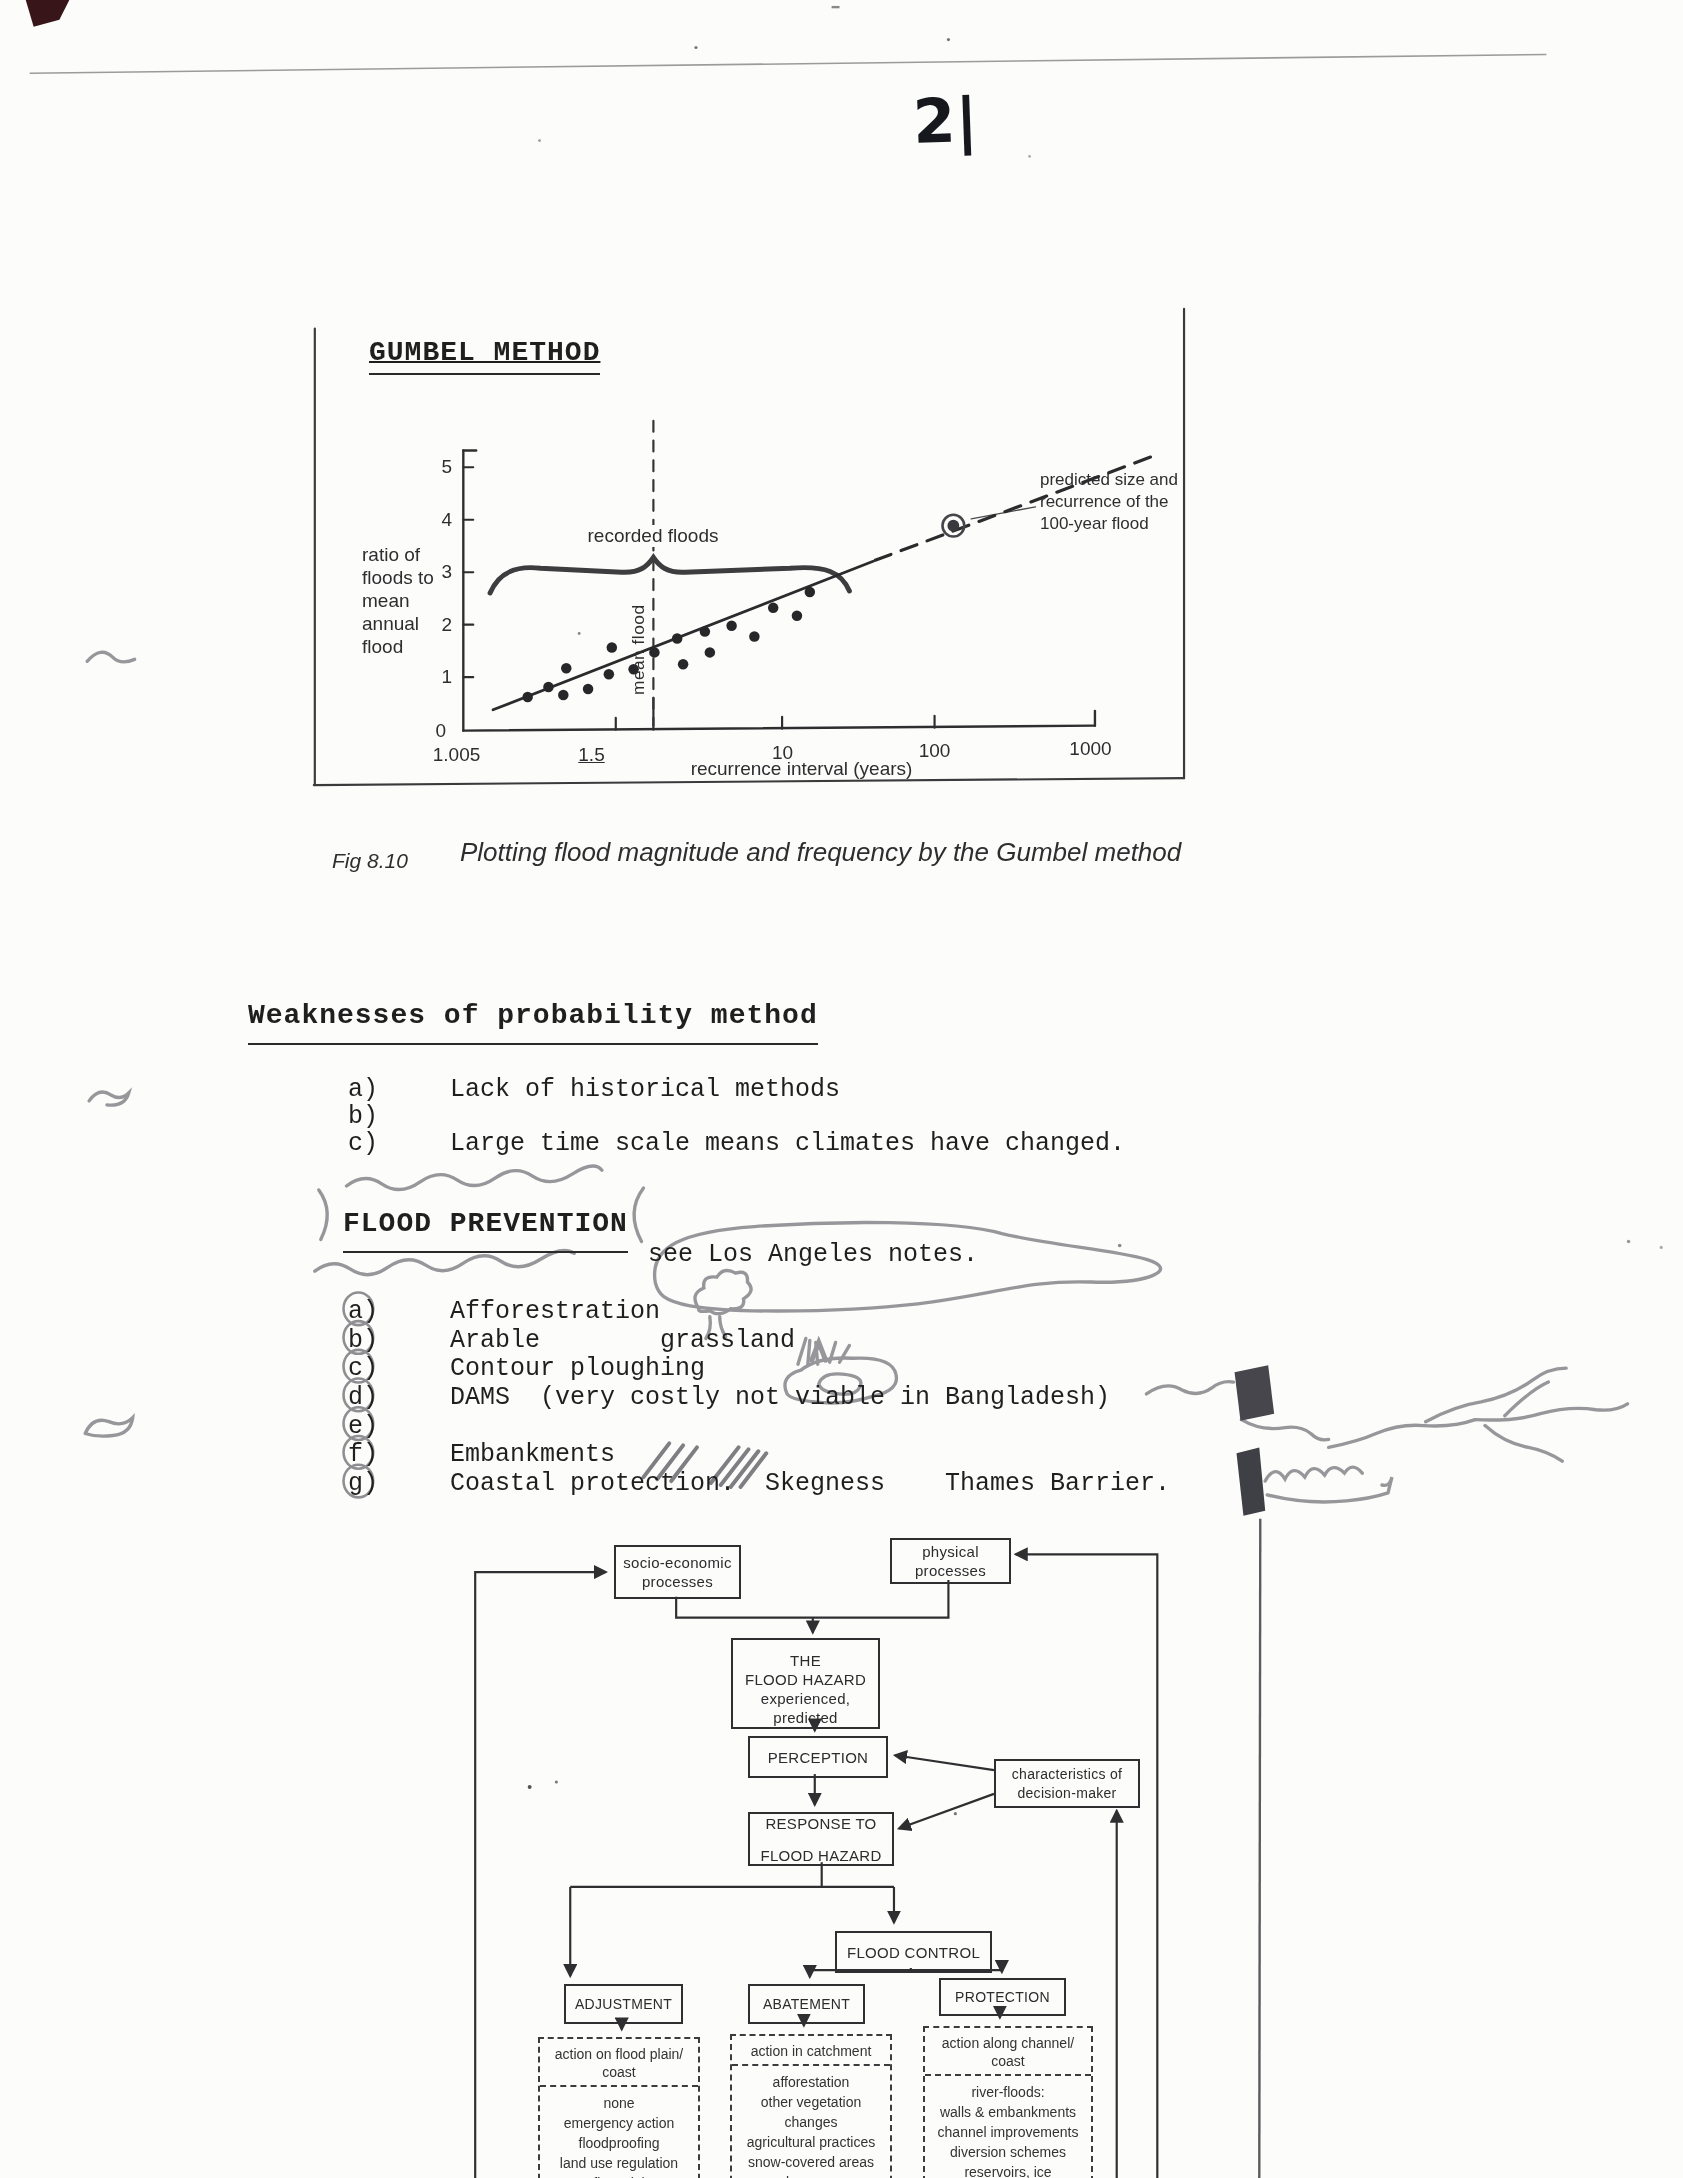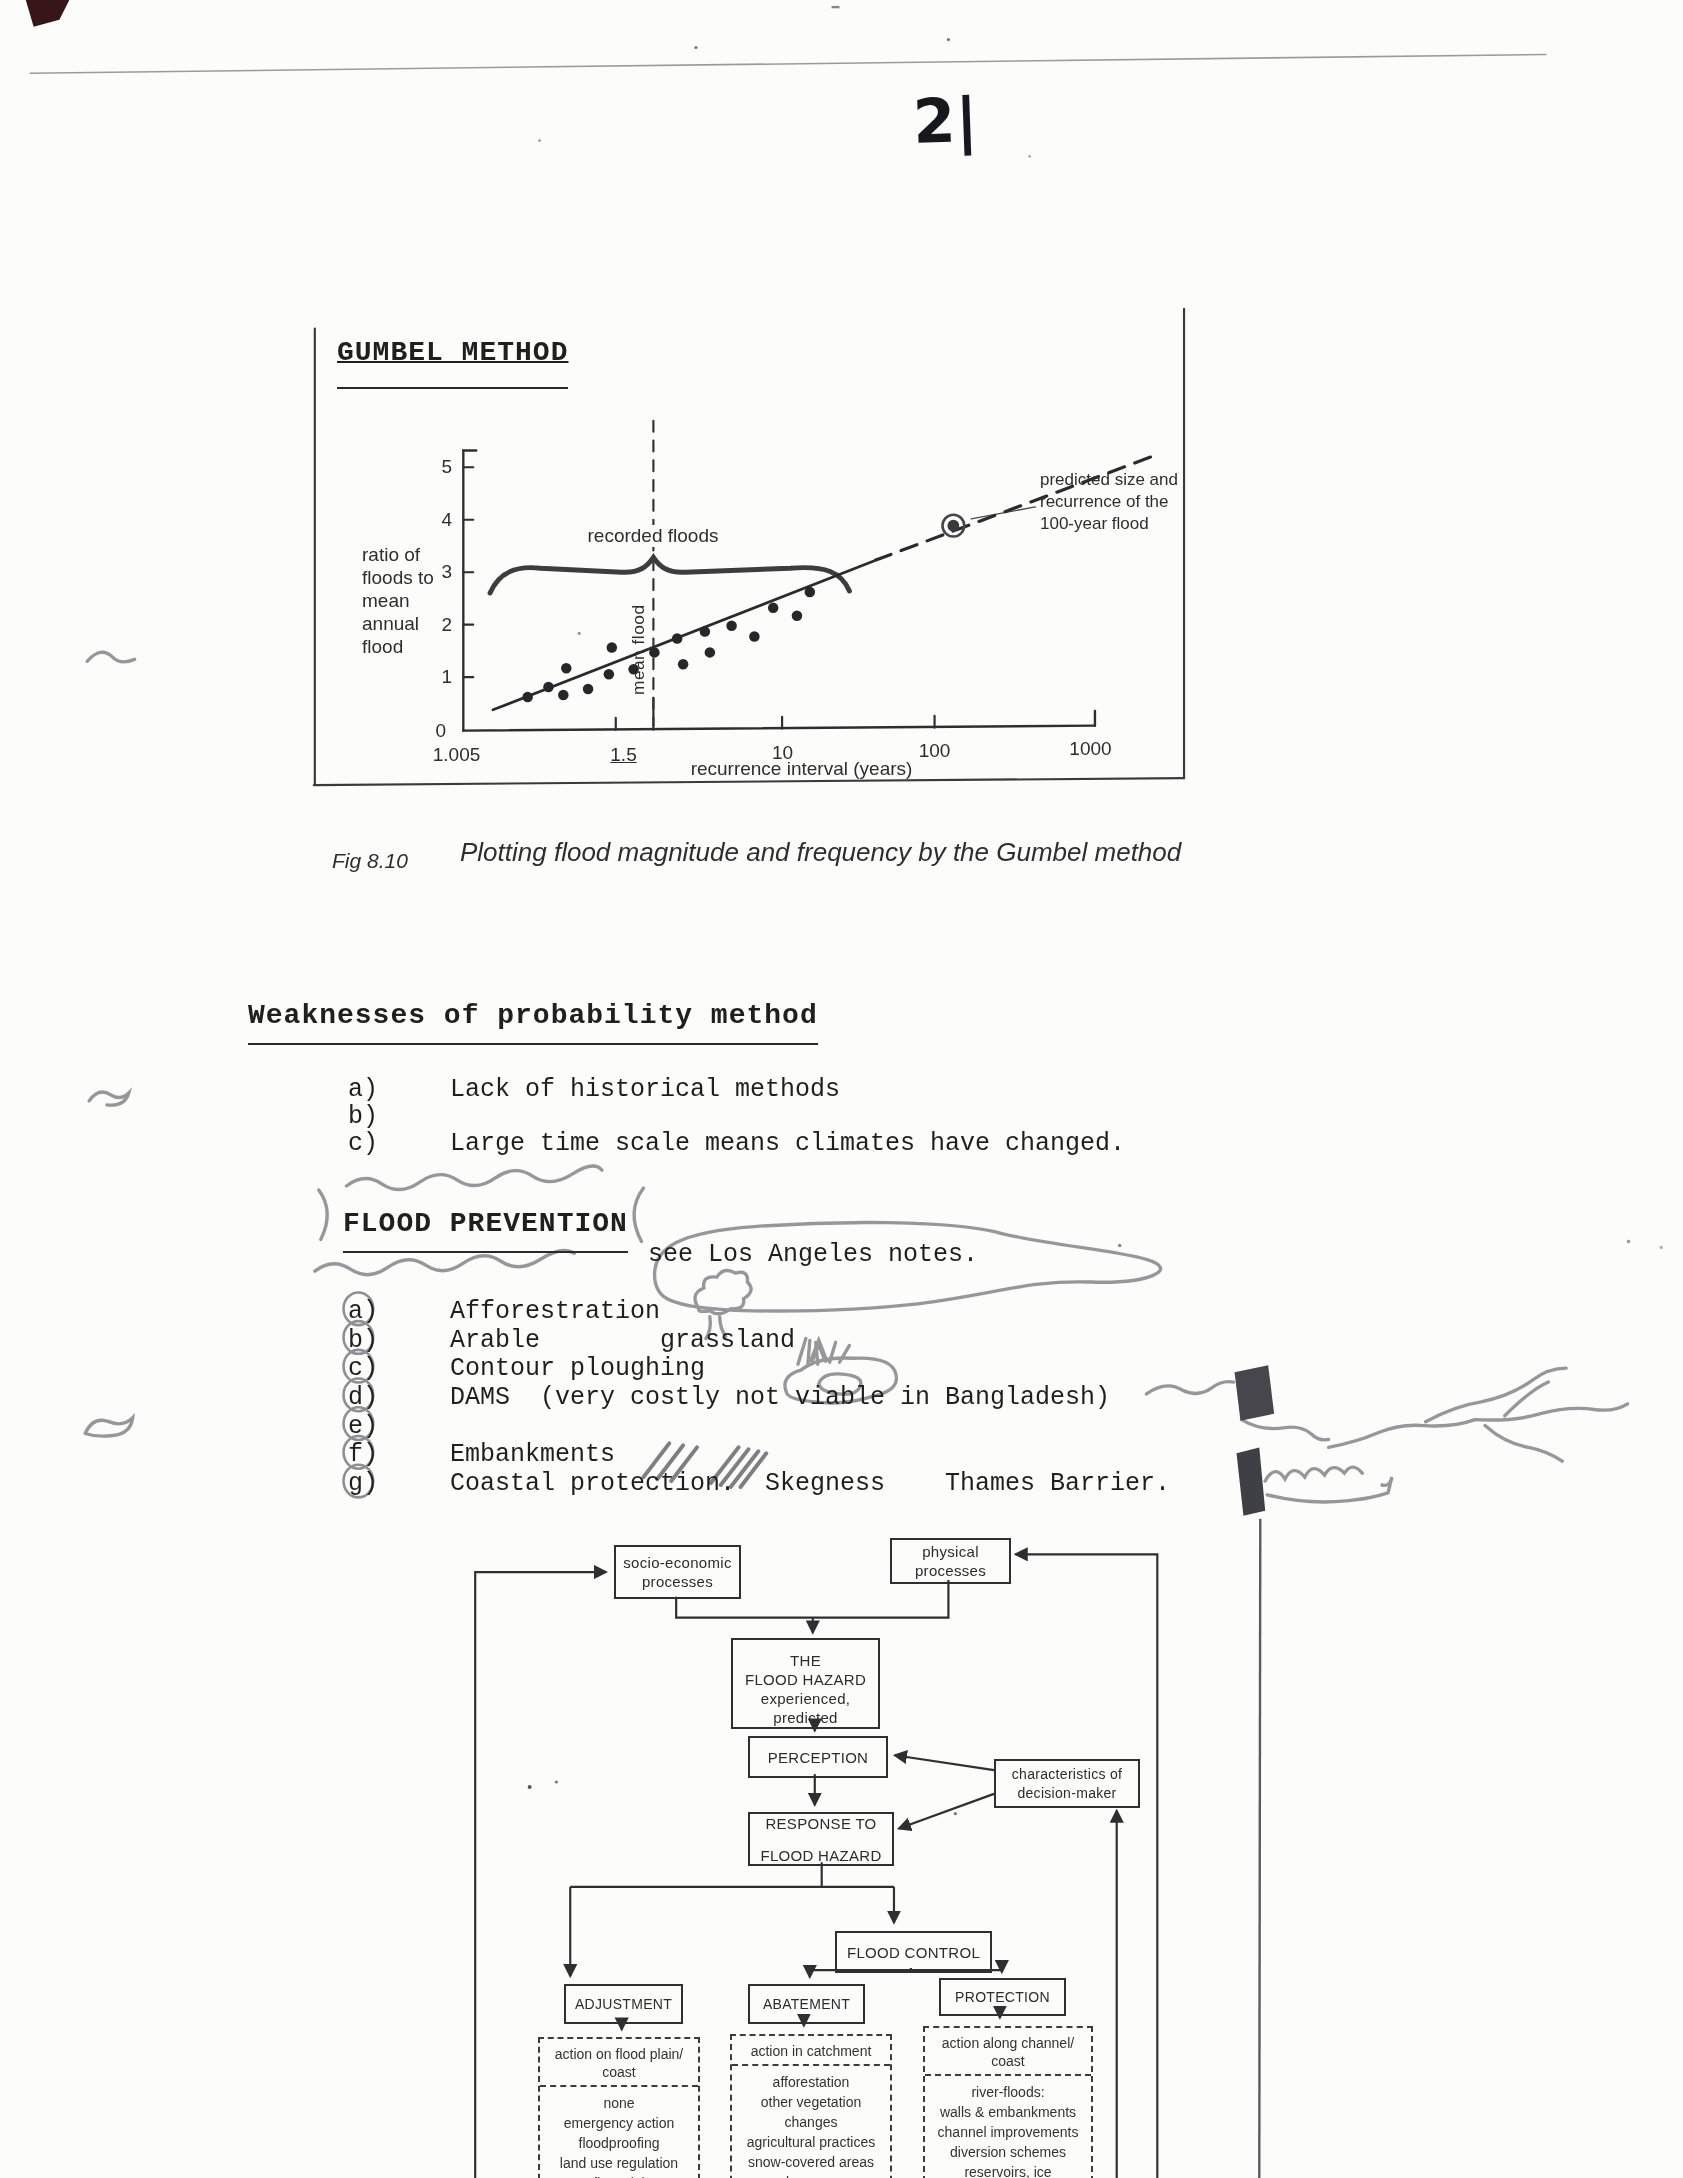--- a/index.html
+++ b/index.html
@@ -4,21 +4,21 @@
 <style>
   html,body{margin:0;padding:0;background:#e8e8e6;}
   .page{position:relative;width:1683px;height:2178px;background:#fcfcfa;overflow:hidden;
         font-family:"Liberation Sans",sans-serif;color:#2b2b2d;}
   .abs{position:absolute;}
   .tw{font-family:"Liberation Mono",monospace;color:#1f1f20;white-space:pre;}
   .tw-h{font-weight:bold;letter-spacing:1px;}
   .ps{font-family:"Liberation Sans",sans-serif;color:#2e2e30;}
   .it{font-style:italic;}
   .u1{border-bottom:2.5px solid #2a2a2a;padding-bottom:12px;}
-  .u2{text-decoration:underline;text-decoration-thickness:2px;border-bottom:2px solid #2a2a2a;padding-bottom:19px;}
+  .u2{text-decoration:underline;text-decoration-thickness:2px;border-bottom:2px solid #2a2a2a;padding-bottom:5px;margin-left:32px;}
   .ctr{text-align:center;}
   .rt{text-align:right;}
   .paperbg{background:#fcfcfa;}
   .fbox{position:absolute;border:2px solid #2f2f31;background:transparent;
         display:flex;flex-direction:column;justify-content:center;align-items:center;
         font-size:15px;line-height:19px;color:#2c2c2e;text-align:center;letter-spacing:0.3px;}
   .dcol{position:absolute;border:2px dashed #3c3c3e;color:#333;text-align:center;}
   .dcol .dhead{padding:6px 2px 4px 2px;border-bottom:2px dashed #3c3c3e;font-size:14px;line-height:18px;}
   .dcol .ditems{padding-top:6px;font-size:14px;line-height:20px;}
 </style>
@@ -175,21 +175,21 @@
     <div>flood</div>
   </div>
   <span class="abs ps rt" style="left:422px;top:456px;width:30px;font-size:19px;">5</span>
   <span class="abs ps rt" style="left:422px;top:509px;width:30px;font-size:19px;">4</span>
   <span class="abs ps rt" style="left:422px;top:561px;width:30px;font-size:19px;">3</span>
   <span class="abs ps rt" style="left:422px;top:614px;width:30px;font-size:19px;">2</span>
   <span class="abs ps rt" style="left:422px;top:666px;width:30px;font-size:19px;">1</span>
   <span class="abs ps rt" style="left:416px;top:720px;width:30px;font-size:19px;">0</span>
 
   <span class="abs ps ctr" style="left:417px;top:744px;width:79px;font-size:19px;">1.005</span>
-  <span class="abs ps ctr" style="left:584px;top:744px;width:79px;font-size:19px;text-decoration:underline;">1.5</span>
+  <span class="abs ps ctr" style="left:552px;top:744px;width:79px;font-size:19px;text-decoration:underline;">1.5</span>
   <span class="abs ps ctr" style="left:743px;top:742px;width:79px;font-size:19px;">10</span>
   <span class="abs ps ctr" style="left:895px;top:740px;width:79px;font-size:19px;">100</span>
   <span class="abs ps ctr" style="left:1051px;top:738px;width:79px;font-size:19px;">1000</span>
   <span class="abs ps ctr" style="left:653px;top:758px;width:297px;font-size:19px;">recurrence interval (years)</span>
 
   <span class="abs ps ctr paperbg" style="left:574px;top:525px;width:158px;font-size:19px;">recorded floods</span>
 
   <span class="abs ps" style="left:628px;top:695px;font-size:17.3px;transform:rotate(-90deg);transform-origin:0 0;letter-spacing:0.5px;">mean flood</span>
 
   <div class="abs ps" style="left:1040px;top:469px;font-size:17px;line-height:22px;">

